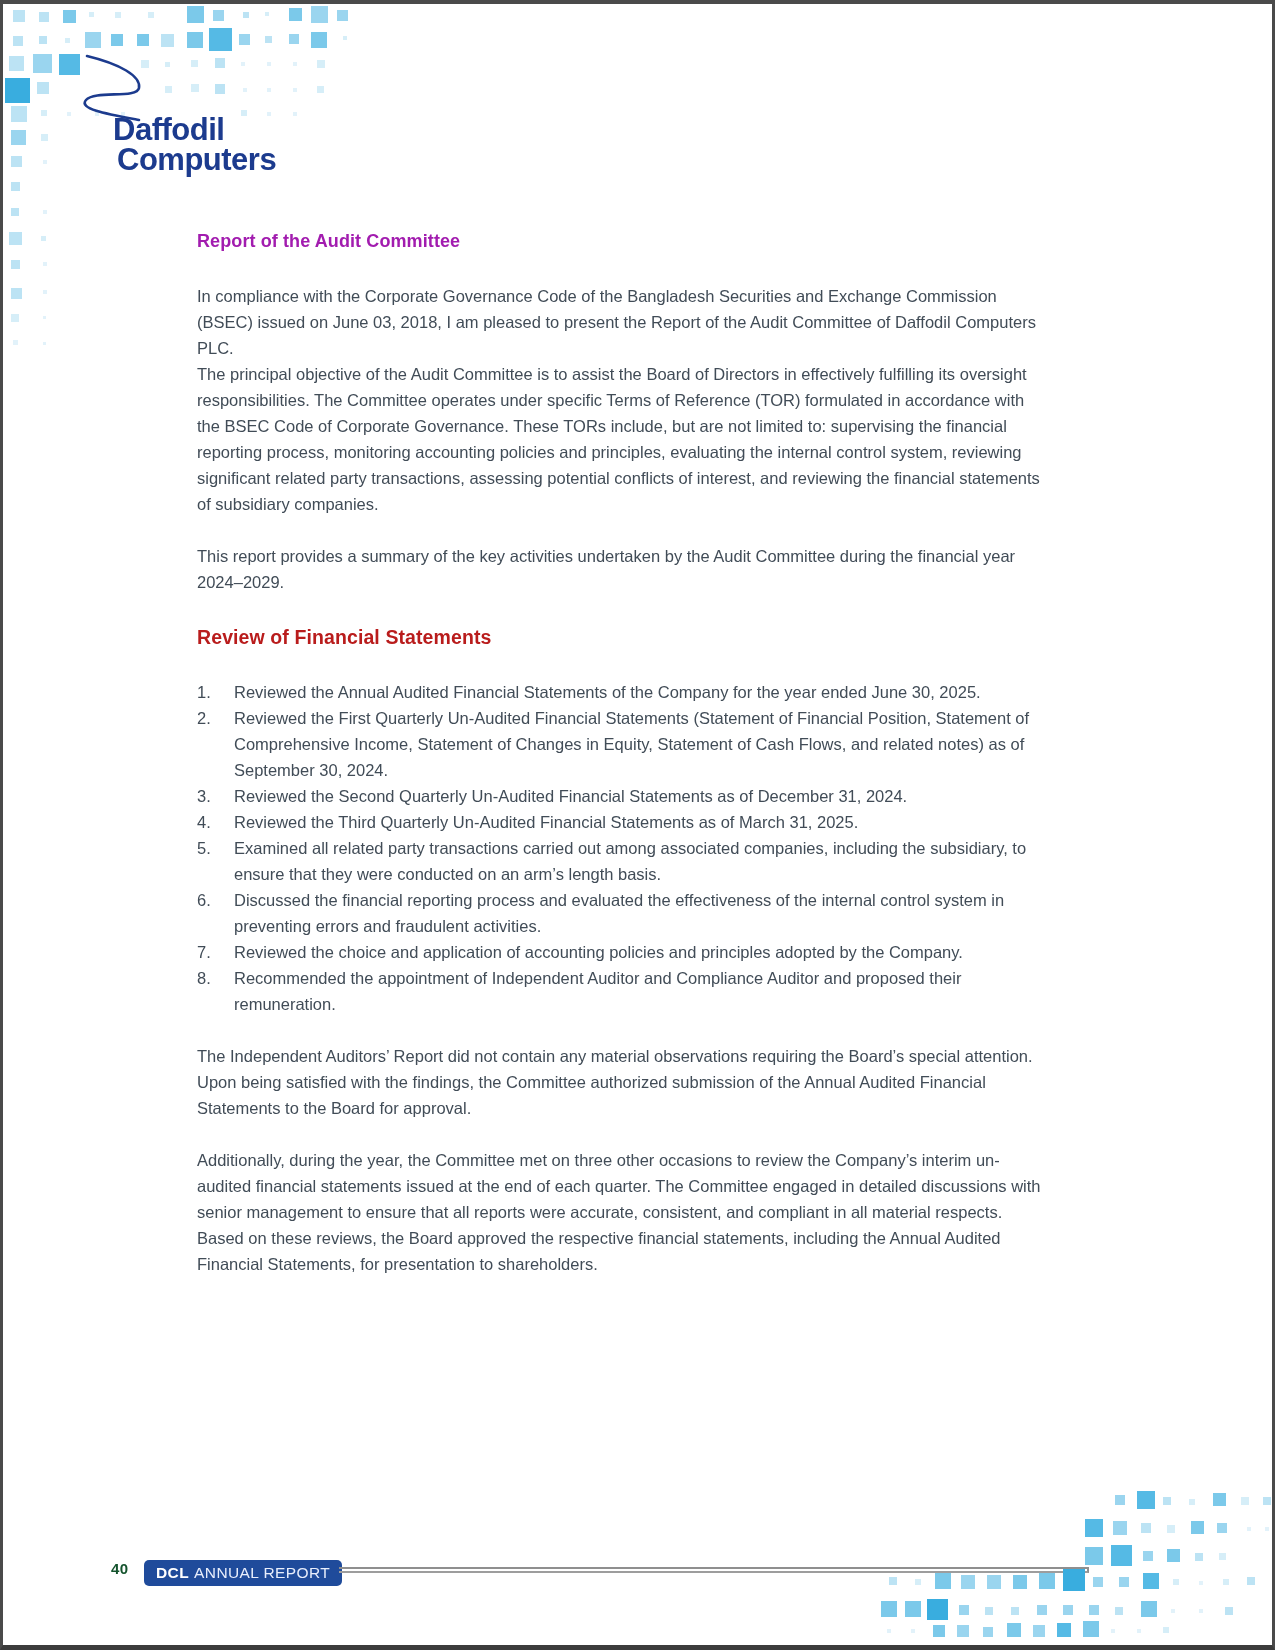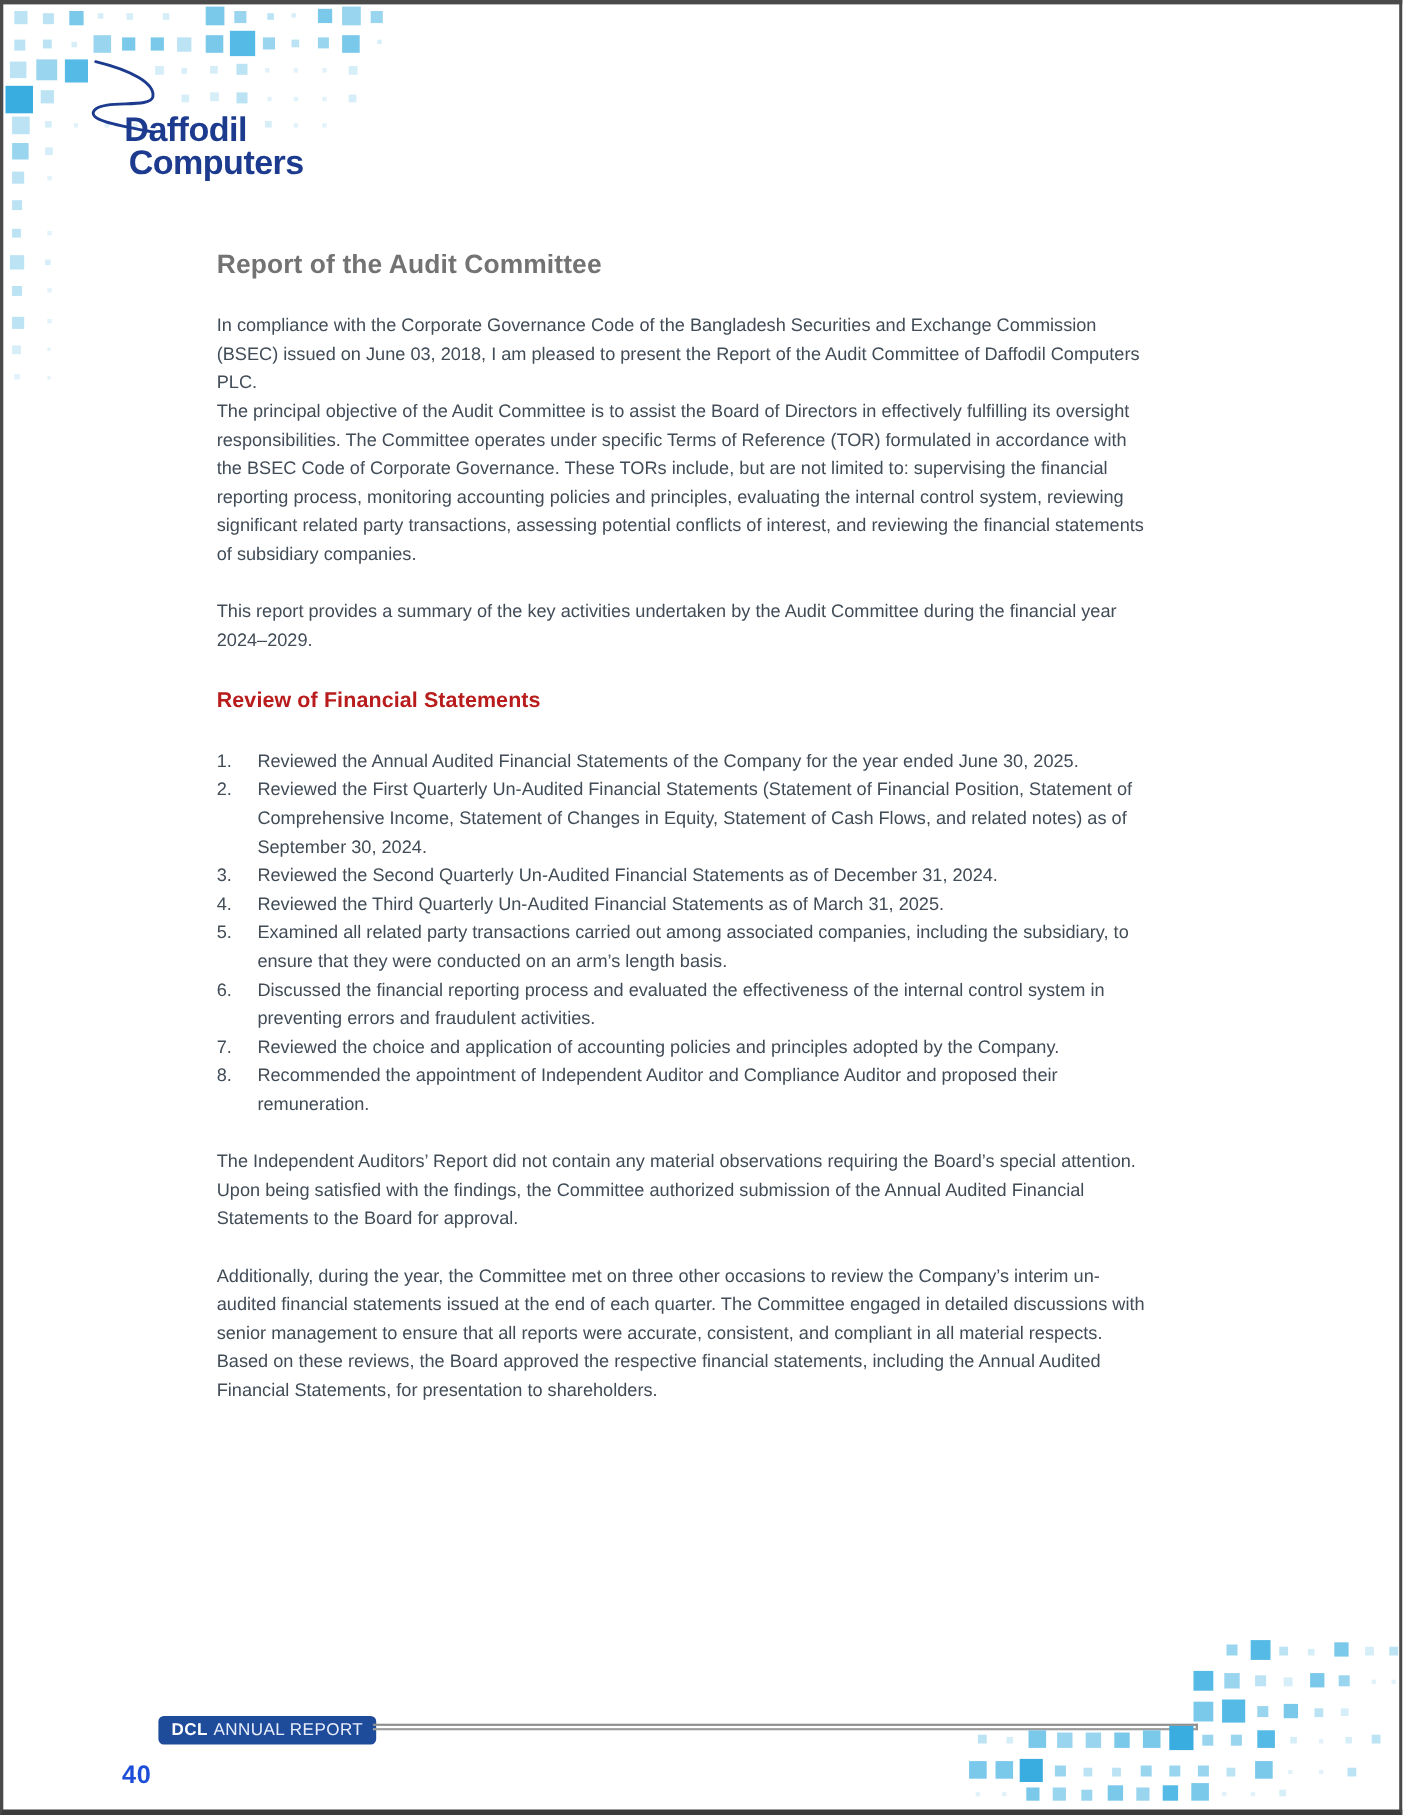--- a/index.html
+++ b/index.html
@@ -15,45 +15,45 @@
     border-bottom:5px solid #3c3c3c;
   }
 
   
   .mosaic-top { position:absolute; left:0; top:0; width:360px; height:350px; }
   .mosaic-bottom { position:absolute; right:0; bottom:0; width:400px; height:230px; }
 
   
   .logo { position:absolute; left:72px; top:40px; width:300px; height:140px; }
   .logo-squiggle { position:absolute; left:0; top:0; width:160px; height:90px; }
-  .logo-text { position:absolute; left:38px; top:59px; color:#1c3b8e;
+  .logo-text { position:absolute; left:38px; top:71px; color:#1c3b8e;
     font-weight:bold; font-size:31px; line-height:30px; letter-spacing:-0.5px; }
   .logo-line2 { margin-left:4px; }
 
   
   .content {
     position:absolute; left:194px; top:225px; width:845px;
     color:#414c57; font-size:16.5px; line-height:26px;
   }
-  h1.sec { color:#737373; font-size:24px; line-height:24px; font-weight:bold;
+  h1.sec { color:#a21caf; font-size:18px; line-height:24px; font-weight:bold;
     margin:0 0 30px 0; letter-spacing:0.1px; }
   h2.sec { color:#b91c1c; font-size:19.5px; line-height:24px; font-weight:bold;
     margin:30px 0 30px 0; letter-spacing:0.1px; }
   p.para { margin:0; }
   p.para.gap { margin-top:26px; }
 
   ol.reviews { list-style:none; margin:0; padding:0; }
   ol.reviews li { display:flex; }
   ol.reviews .num { width:37px; flex:0 0 37px; }
   ol.reviews .txt { flex:1; }
 
   
   .footer { position:absolute; left:108px; top:1554px; width:1000px; height:32px; }
-  .page-num { position:absolute; left:0; top:2px; color:#1d4ed8; font-size:23px;
-    font-weight:bold; letter-spacing:0.5px;margin-top:40px; }
+  .page-num { position:absolute; left:0; top:2px; color:#14532d; font-size:15px;
+    font-weight:bold; letter-spacing:0.5px; }
   .footer-badge { position:absolute; left:33px; top:2px; height:26px;
     background:#1f4b9b; border-radius:5px; color:#ffffff; font-size:15.5px;
     line-height:26px; padding:0 12px; white-space:nowrap; letter-spacing:0.4px; }
   .footer-badge .b { font-weight:bold; }
   .footer-badge .r { font-weight:normal; color:#e8eefc; margin-left:5px; }
   .footer-rule { position:absolute; left:228px; top:9px; width:750px; height:6px;
     border-top:2px solid #8f8f8f; border-bottom:2px solid #9d9d9d;
     border-right:2px solid #8f8f8f; }
 </style>
 </head>

